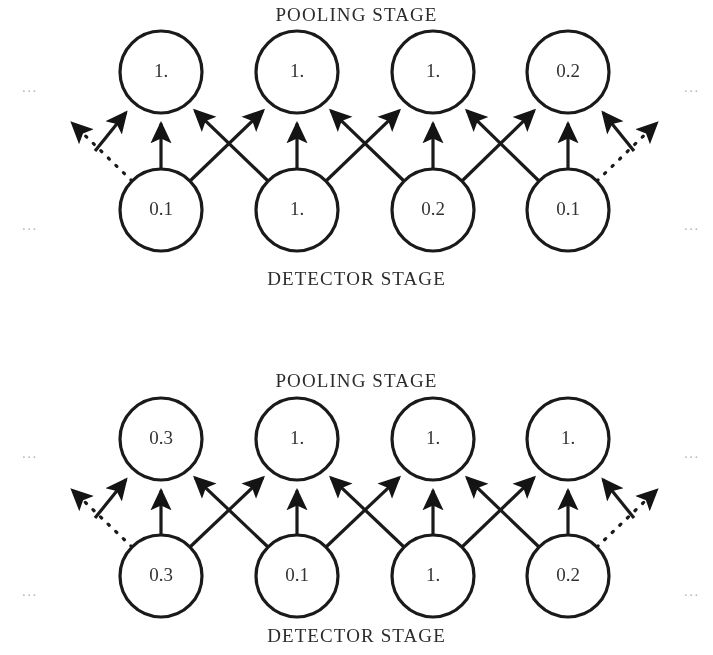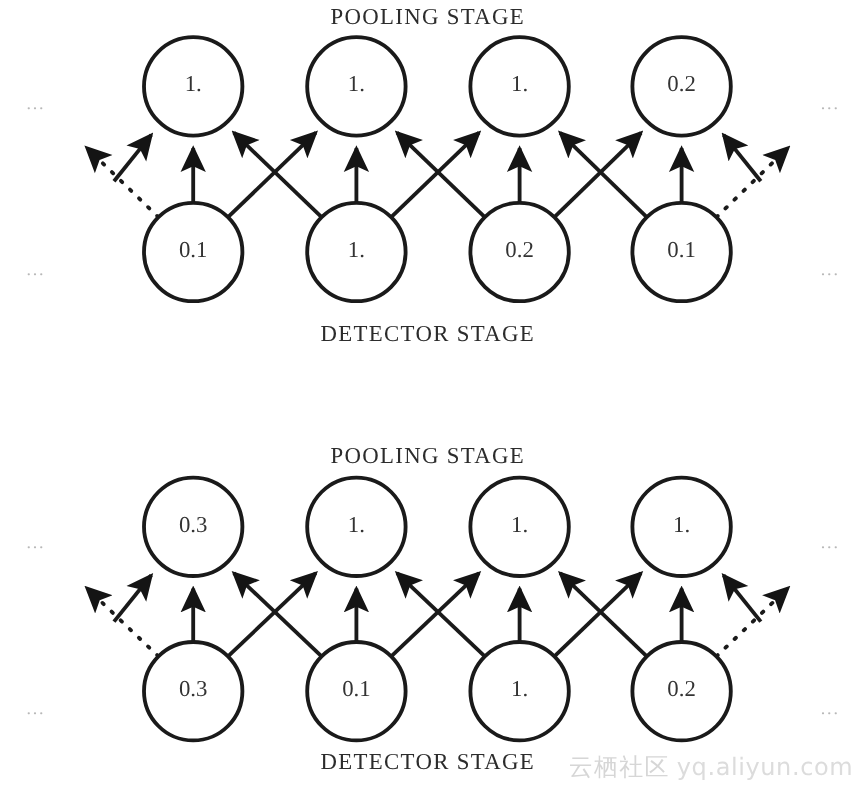--- a/index.html
+++ b/index.html
@@ -169,17 +169,14 @@
       <div class="node-label" style="left: 120px; top: 427px; width: 82px;">0.3</div>
       <div class="node-label" style="left: 256px; top: 427px; width: 82px;">1.</div>
       <div class="node-label" style="left: 392px; top: 427px; width: 82px;">1.</div>
       <div class="node-label" style="left: 527px; top: 427px; width: 82px;">1.</div>
       <div class="node-label" style="left: 120px; top: 564px; width: 82px;">0.3</div>
       <div class="node-label" style="left: 256px; top: 564px; width: 82px;">0.1</div>
       <div class="node-label" style="left: 392px; top: 564px; width: 82px;">1.</div>
       <div class="node-label" style="left: 527px; top: 564px; width: 82px;">0.2</div>
     </div>
 
-  <div class="watermark">
-    <span class="cn">云栖社区</span><span class="url">yq.aliyun.com</span>
-  </div>
 
 </div>
 
 </body></html>

